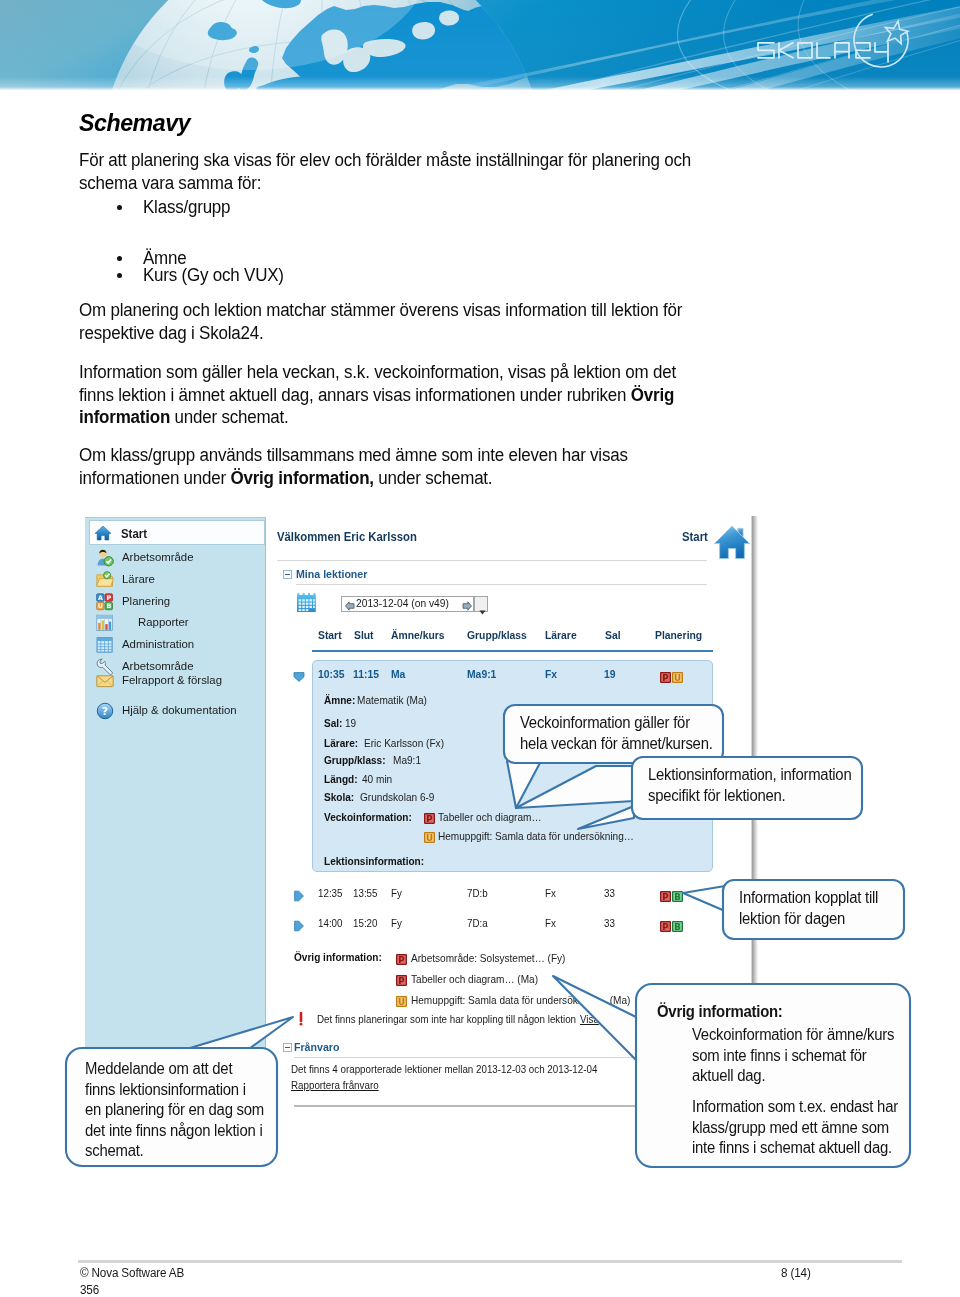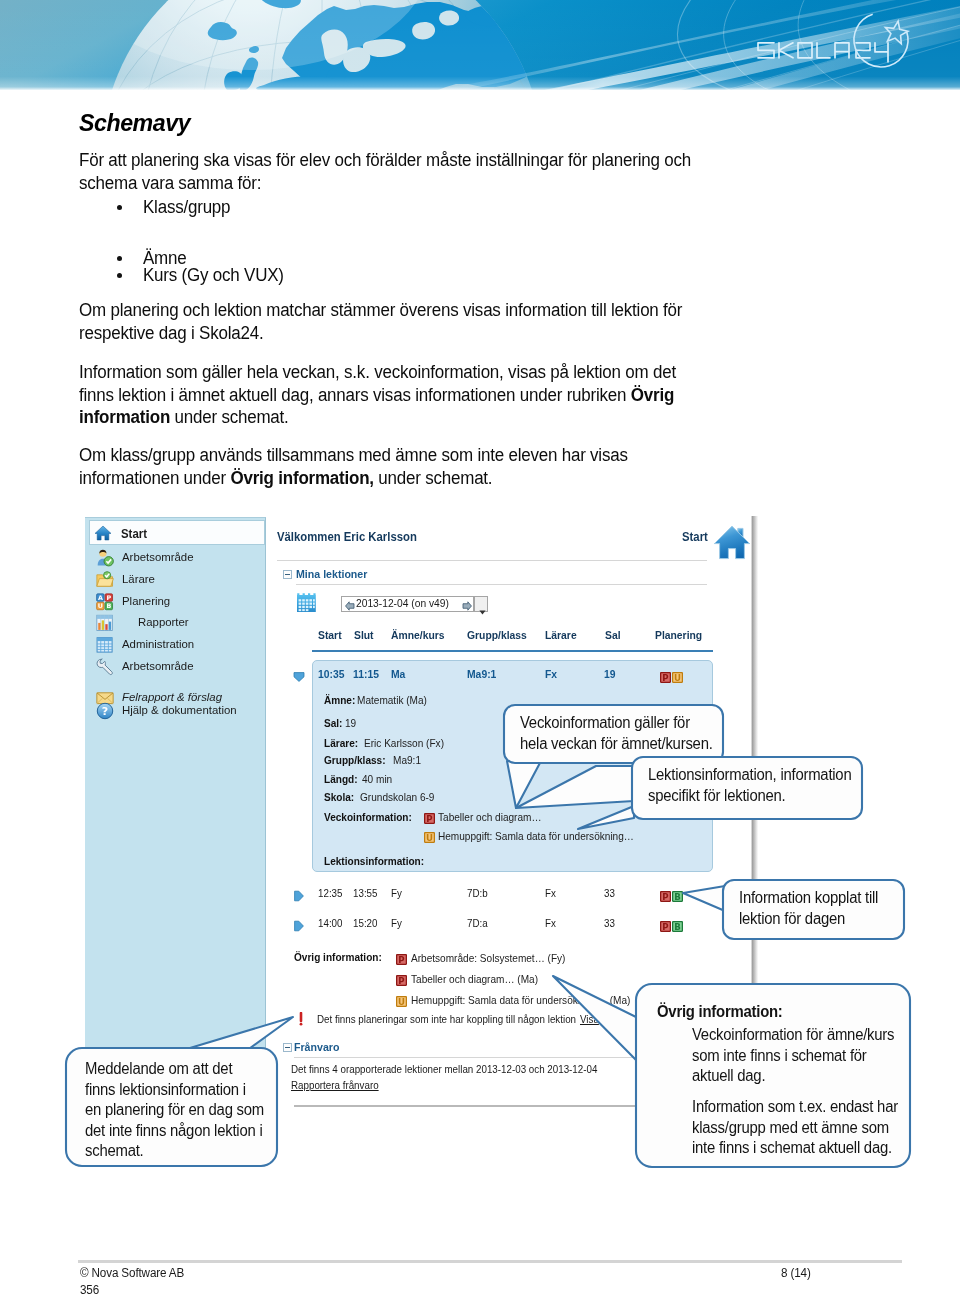--- a/index.html
+++ b/index.html
@@ -309,21 +309,21 @@
       <span class="sb-label" style="top:2px;">Administration</span>
     </div>
     <div class="sb-item" style="top:140px;">
       <span class="sb-ico">
         <svg width="18" height="18" viewBox="0 0 17 17">
               <path d="M5.0,1.2 C2.6,1.2 1.0,3.1 1.0,5.2 C1.0,7.3 2.7,9.0 5.0,9.0 C5.5,9.0 6.0,8.9 6.4,8.8 L12.8,15.2 C13.4,15.8 14.4,15.8 15.0,15.2 C15.6,14.6 15.6,13.7 15.0,13.1 L8.6,6.7 C8.8,6.2 8.9,5.7 8.9,5.2 C8.9,4.4 8.7,3.7 8.3,3.1 L6.2,5.2 L4.0,5.0 L3.8,2.9 L5.9,0.9 C5.6,0.8 5.3,1.2 5.0,1.2 Z" fill="#e8eef3" stroke="#5d7d96" stroke-width="0.9" stroke-linejoin="round"></path>
             </svg>
       </span>
       <span class="sb-label" style="top:2px;">Arbetsområde</span>
     </div>
-    <div class="sb-item" style="top:171px;font-style:italic;">
+    <div class="sb-item" style="top:154px;">
       <span class="sb-ico">
         <svg width="18" height="18" viewBox="0 0 17 17">
               <rect x="0.8" y="3.6" width="15.4" height="10.2" rx="0.6" fill="#f5d98a" stroke="#b8902f" stroke-width="0.9"></rect>
               <path d="M0.8,3.6 L8.5,9.8 L16.2,3.6" fill="none" stroke="#b8902f" stroke-width="0.9"></path>
               <path d="M0.8,13.8 L6.3,8.6 M16.2,13.8 L10.7,8.6" fill="none" stroke="#d8b458" stroke-width="0.8"></path>
             </svg>
       </span>
       <span class="sb-label" style="top:2px;">Felrapport &amp; förslag</span>
     </div>
     <div class="sb-item" style="top:184px;">

